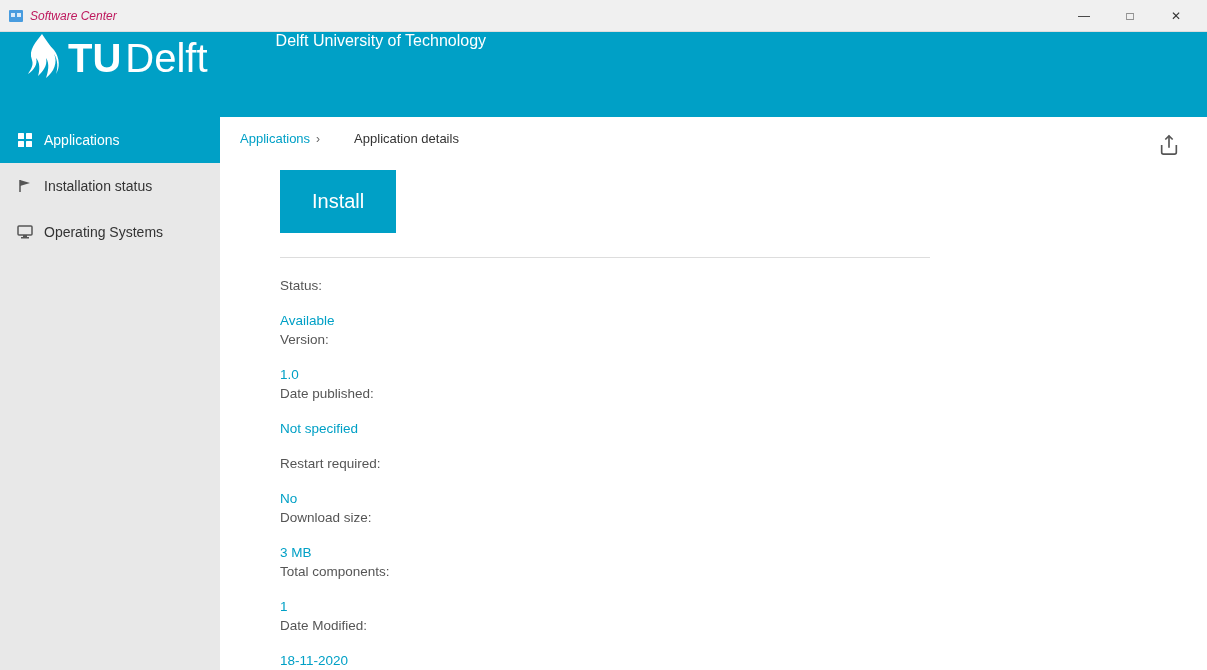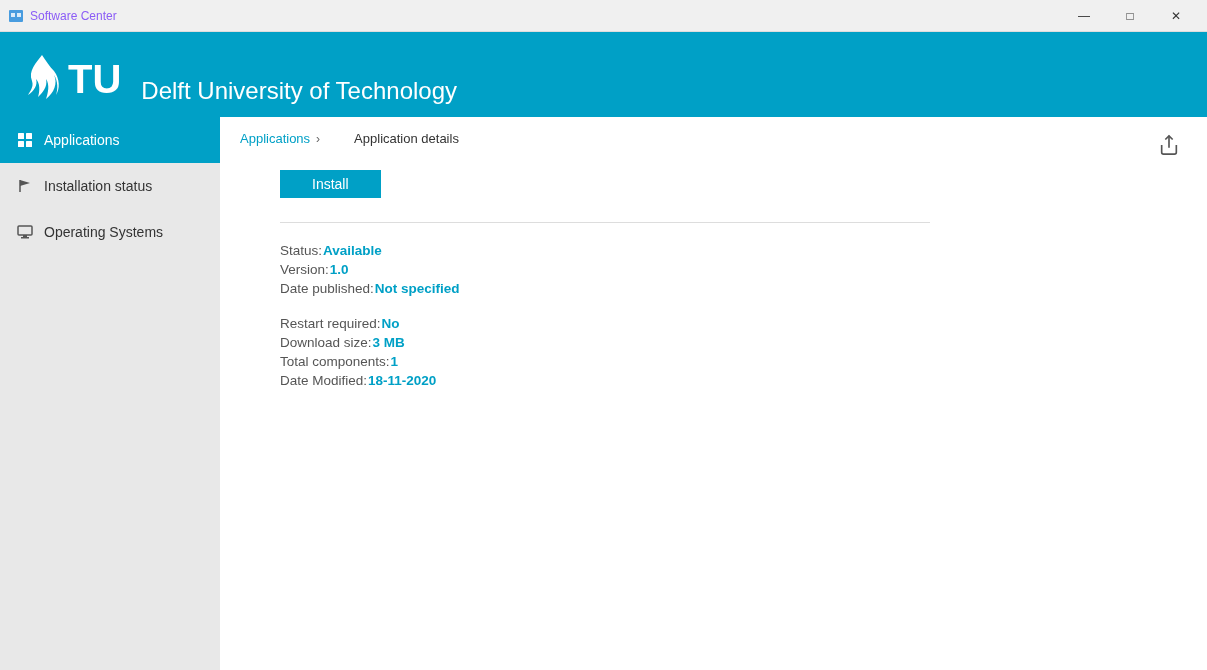--- a/index.html
+++ b/index.html
@@ -15,59 +15,61 @@
       border-bottom: 1px solid #ddd;
       user-select: none;
     }
     .titlebar-icon {
       width: 16px; height: 16px;
       margin-right: 6px;
       display: flex; align-items: center; justify-content: center;
     }
     .titlebar-title {
       font-size: 12px;
-      color: #8b5cf6;
+      color: #be185d;
       flex: 1;
+      font-style: italic;
     }
     .titlebar-controls {
       display: flex; gap: 0;
     }
     .titlebar-btn {
       width: 46px; height: 32px;
       display: flex; align-items: center; justify-content: center;
       cursor: pointer;
       font-size: 12px;
       color: #333;
       background: transparent;
       border: none;
     }
 
     
     .app-header {
       height: 85px;
       background: #00a0c6;
       display: flex;
-      align-items: flex-end;
-      padding: 12px 20px;
+      align-items: flex-start;
+      padding: 0 20px;
+      gap: 48px;
     }
     .logo-container {
       display: flex;
       align-items: center;
       margin-right: 20px;
     }
     .logo-tu {
       font-size: 42px;
       font-weight: 700;
       color: #fff;
       line-height: 1;
       display: flex;
       align-items: flex-end;
     }
     .header-title {
-      font-size: 24px;
+      font-size: 16px;
       color: #fff;
       font-weight: 300;
     }
 
     
     .main-layout {
       display: flex;
       flex: 1;
       overflow: hidden;
     }
@@ -154,43 +156,43 @@
     }
     .app-name {
       font-size: 28px;
       font-weight: 300;
       color: #333;
     }
     .install-btn {
       background: #00a0c6;
       color: #fff;
       border: none;
-      padding: 6px 32px;
-      font-size: 14px;
+      padding: 20px 32px;
+      font-size: 20px;
       cursor: pointer;
       display: inline-block;
       margin-bottom: 24px;
     }
     .divider {
       border: none;
       border-top: 1px solid #ddd;
       margin-bottom: 20px;
       width: 100%;
       max-width: 650px;
     }
     .info-section {
       display: flex;
       flex-direction: column;
       gap: 4px;
       font-size: 13.5px;
       color: #555;
     }
-    .info-row { display: flex; gap: 1px; }
+    .info-row { display: flex; gap: 20px; flex-direction: column; }
     .info-label { color: #555; }
-    .info-value { color: #333; font-weight: 700; }
+    .info-value { color: #333; font-weight: 400; }
     .info-value.highlight { color: #00a0c6; }
     .info-section .section-gap { margin-top: 12px; }
 
     
     .xming-logo svg { width: 70px; height: 70px; }
   </style>
 </head>
 <body>
 
 <div class="titlebar">
@@ -211,20 +213,21 @@
 
 <div class="app-header">
   <div class="logo-container">
 
     <svg width="48" height="52" viewBox="0 0 48 52">
 
       <path d="M22 2 C16 10 8 18 12 28 C14 34 10 38 8 42 C14 38 18 32 16 26 C20 30 20 38 18 44 C22 40 28 34 26 26 C30 32 28 40 26 46 C34 40 38 30 34 22 C38 28 38 36 36 42 C40 36 40 26 34 18 C30 14 26 8 22 2Z" fill="white"></path>
     </svg>
     <div class="logo-tu">
       <span style="font-weight:900; font-size:40px; color:#fff;">TU</span>
+      <span style="font-weight:300; font-size:40px; color:#fff; margin-left:4px;">Delft</span>
     </div>
   </div>
   <div class="header-title">Delft University of Technology</div>
 </div>
 
 <div class="main-layout">
 
   <div class="sidebar">
     <div class="sidebar-item active">
       <div class="sidebar-item-icon">

